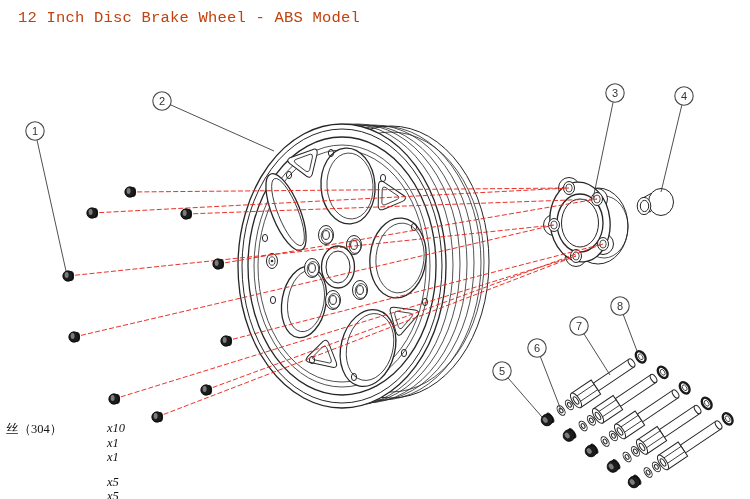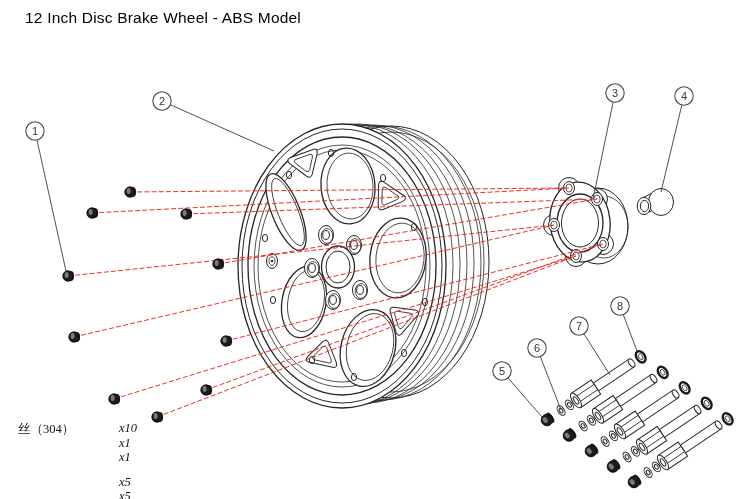--- a/index.html
+++ b/index.html
@@ -1,28 +1,28 @@
 <!DOCTYPE html>
 <html><head>
 <meta charset="utf-8">
 <style>
   html,body{margin:0;padding:0;background:#fff;}
   #stage{position:relative;width:750px;height:499px;background:#fff;overflow:hidden;
          font-family:"Liberation Sans",sans-serif;}
-  #title{position:absolute;left:25px;top:9px;font-size:15.5px;color:#000000;letter-spacing:.2px;}
+  #title{position:absolute;left:18px;top:9px;font-size:15.5px;color:#c2410c;letter-spacing:.2px;font-family:Liberation Mono, monospace;}
   svg{position:absolute;left:0;top:0;}
   .ink{stroke:#262626;fill:none;stroke-width:1;}
   .inkf{stroke:#262626;fill:#ffffff;stroke-width:1;}
   .thin{stroke-width:.8;}
   .bold{stroke-width:1.3;}
   .callout-circle{fill:#ffffff;stroke:#4a4a4a;stroke-width:1.1;}
   .callout-num{font-family:"Liberation Sans",sans-serif;font-size:11px;fill:#333;text-anchor:middle;}
   .leader{stroke:#3c3c3c;stroke-width:.9;fill:none;}
   .redline{stroke-width:.95;stroke-dasharray:5 2.2;fill:none;}
-  #parts-list{position:absolute;left:16px;top:0;width:200px;height:499px;}
+  #parts-list{position:absolute;left:4px;top:0;width:200px;height:499px;}
   .plist-row{position:absolute;font-family:"Liberation Serif",serif;font-size:12.5px;color:#111;}
   .plist-name{position:absolute;left:2px;white-space:nowrap;}
   .plist-qty{position:absolute;left:103px;white-space:nowrap;font-style:italic;}
 </style>
 </head>
 <body>
 
 <div id="stage">
 
   <div id="title">12 Inch Disc Brake Wheel - ABS Model</div>

